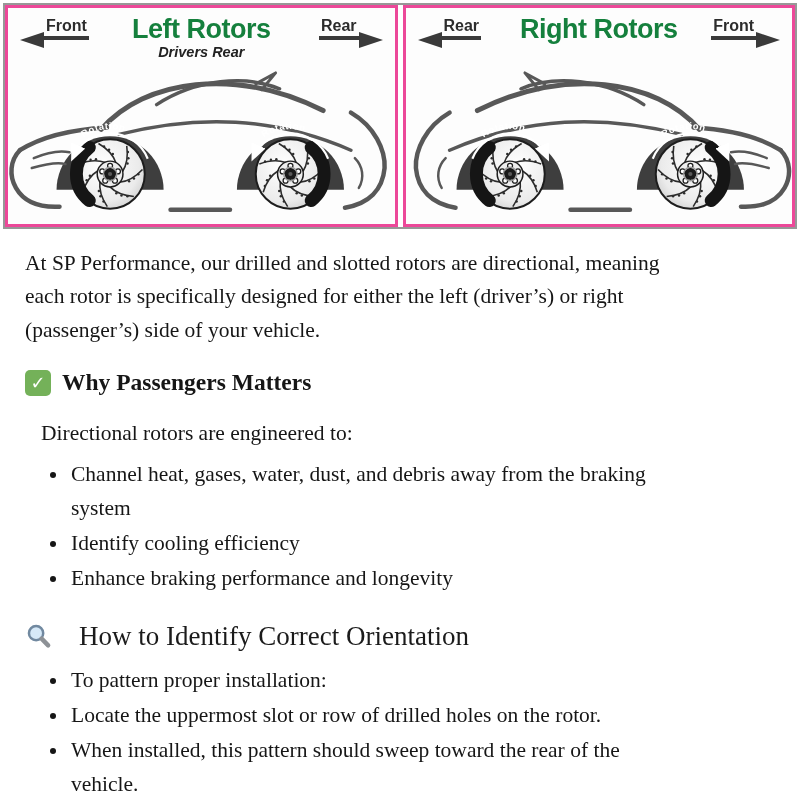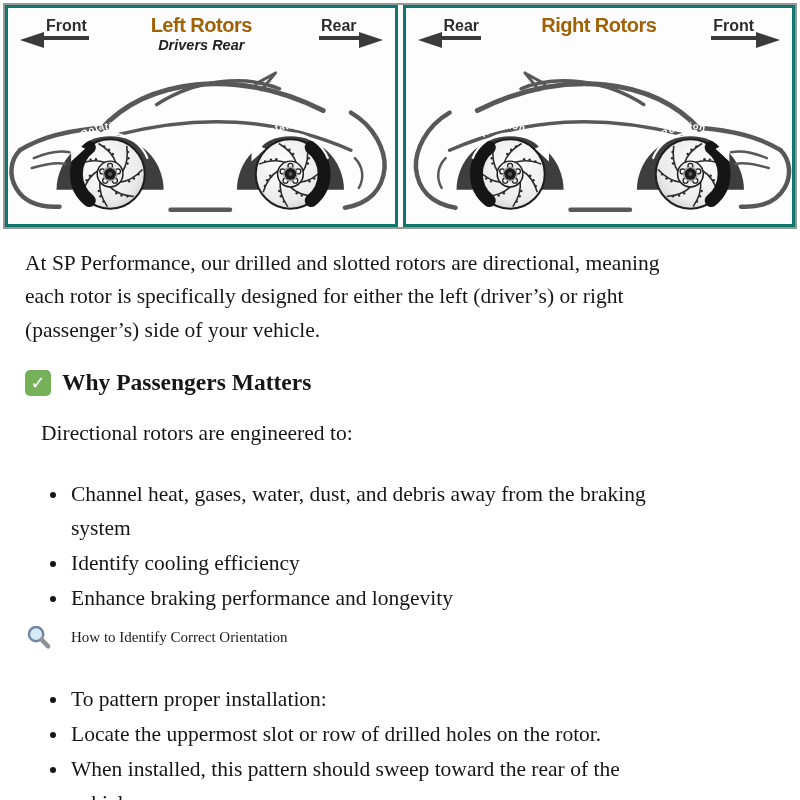--- a/index.html
+++ b/index.html
@@ -1,40 +1,40 @@
 <!DOCTYPE html>
 <html><head>
 <meta charset="utf-8">
 <style>
   html,body{margin:0;padding:0;background:#fff;}
   .page{width:800px;min-height:800px;font-family:"Liberation Serif",serif;color:#161616;box-sizing:border-box;}
 
   
   .diagram{margin:3px 3px 0 3px;border:2px solid #979797;display:flex;gap:5px;background:#fff;}
-  .panel{flex:1;border:3px solid #0f766e;background:#fdfdfd;min-width:0;}
+  .panel{flex:1;border:3px solid #ec4899;background:#fdfdfd;min-width:0;}
   .panel-header{position:relative;padding:7px 10px 0;height:50px;font-family:"Liberation Sans",sans-serif;}
   .titles{text-align:center;}
-  .panel-title{font-size:20px;font-weight:bold;line-height:1.05;letter-spacing:-0.5px;color:#a16207;}
+  .panel-title{font-size:27px;font-weight:bold;line-height:1.05;letter-spacing:-0.5px;color:#15803d;}
   .panel-sub{font-size:14.5px;font-style:italic;font-weight:bold;margin-top:1px;color:#222;}
   .dir{position:absolute;top:10px;display:flex;align-items:flex-end;}
   .dir-left{left:12px;}
   .dir-right{right:12px;}
   .dir .lbl{font-weight:bold;font-size:16px;line-height:1;border-bottom:4px solid #3a3a3a;padding:0 2px 2px;color:#2c2c2c;}
   .tri-l{width:0;height:0;border-top:8px solid transparent;border-bottom:8px solid transparent;border-right:24px solid #3a3a3a;margin-bottom:-8px;}
   .tri-r{width:0;height:0;border-top:8px solid transparent;border-bottom:8px solid transparent;border-left:24px solid #3a3a3a;margin-bottom:-8px;}
   svg.car{display:block;width:100%;height:auto;}
 
   
   .content{padding:0 25px 14px;}
   .intro{font-size:21.5px;line-height:1.56;max-width:662px;margin:18px 0 8px;}
   .sec-h2{display:flex;align-items:center;gap:11px;font-size:23.5px;font-weight:bold;margin:22px 0 0;}
-  .sec-h3{display:flex;align-items:center;gap:19px;font-size:15px;font-weight:normal;margin:8px 0 0;color:#1b1b1b;}
+  .sec-h3{display:flex;align-items:center;gap:27px;font-size:27px;font-weight:normal;margin:25px 0 0;color:#1b1b1b;}
   .check-badge{width:26px;height:26px;border-radius:5px;background:#74b159;color:#fff;display:inline-flex;align-items:center;justify-content:center;font-size:18px;font-weight:bold;font-family:"DejaVu Sans",sans-serif;flex:none;}
   .lead{font-size:21.5px;margin:25px 16px 0;}
-  ul.blist{margin:32px 0 0;padding-left:44px;font-size:21.5px;line-height:1.58;}
+  ul.blist{margin:12px 0 0;padding-left:44px;font-size:21.5px;line-height:1.58;}
   ul.blist li{margin:1px 0;max-width:606px;padding-left:2px;}
   .mag{flex:none;}
 </style>
 </head>
 <body>
 
 <div class="page">
 
   <div class="diagram">
 

